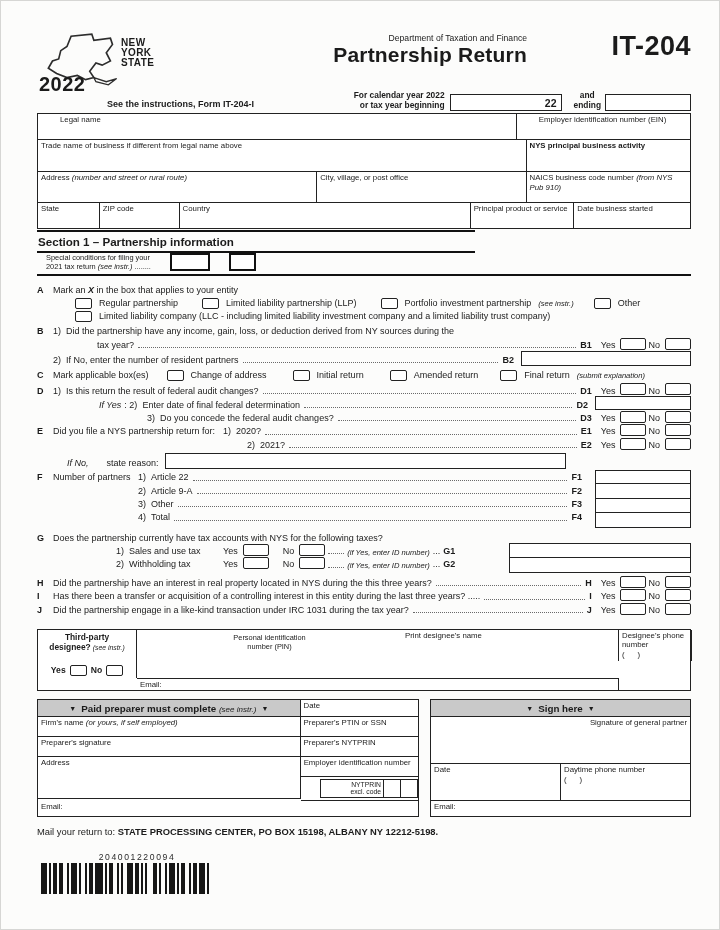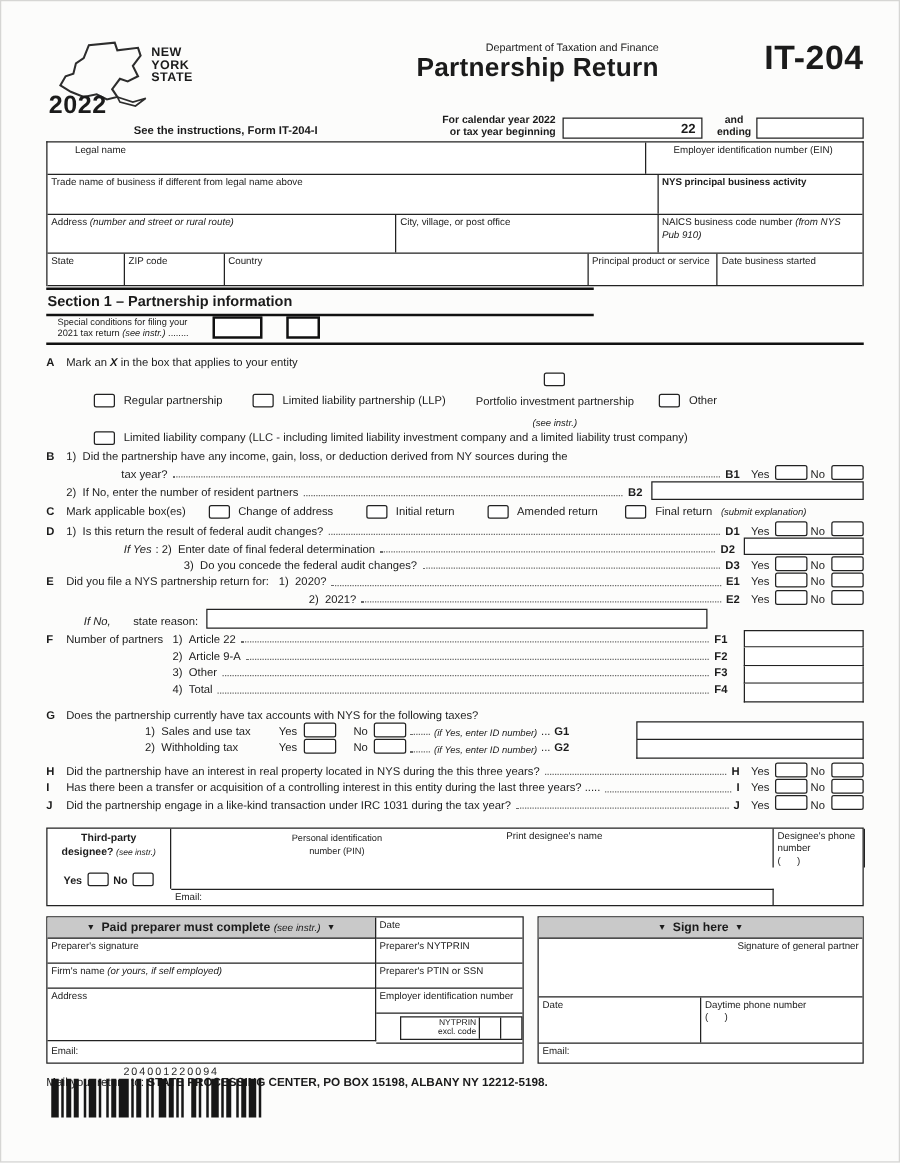--- a/index.html
+++ b/index.html
@@ -197,21 +197,21 @@
       </div>
       <div class="optline">
         <span class="optgrp" style="margin-right:24px;">
           <span class="cb17"></span>
           <span>Regular partnership</span>
         </span>
         <span class="optgrp" style="margin-right:24px;">
           <span class="cb17"></span>
           <span>Limited liability partnership (LLP)</span>
         </span>
-        <span class="optgrp" style="margin-right:20px;flex-direction:column;">
+        <span class="optgrp" style="margin-right:20px;">
           <span class="cb17"></span>
           <span>Portfolio investment partnership</span>
           <span class="inline-note">(see instr.)</span>
         </span>
         <span class="optgrp">
           <span class="cb17"></span>
           <span>Other</span>
         </span>
       </div>
       <div class="optline">
@@ -460,29 +460,29 @@
 
       <div class="prep">
         <div class="pr-row">
           <div class="prep-h pl rb bb">
             <span class="tri">▼</span><span>Paid preparer must complete</span>
             <span class="it" style="font-weight:normal;font-size:8px;">(see instr.)</span><span class="tri">▼</span>
           </div>
           <div class="pcell prr bb"><span>Date</span></div>
         </div>
         <div class="pr-row">
-          <div class="pcell pl rb bb" style="height:20px;"><span>Preparer's signature</span></div>
-          <div class="pcell prr bb"><span>Preparer's NYTPRIN</span></div>
-        </div>
-        <div class="pr-row">
           <div class="pcell pl rb bb" style="height:20px;">
             <span>Firm's name</span>
             <span class="it">(or yours, if self employed)</span>
           </div>
           <div class="pcell prr bb"><span>Preparer's PTIN or SSN</span></div>
+        </div>
+        <div class="pr-row">
+          <div class="pcell pl rb bb" style="height:20px;"><span>Preparer's signature</span></div>
+          <div class="pcell prr bb"><span>Preparer's NYTPRIN</span></div>
         </div>
         <div class="pr-row">
           <div class="pcell pl rb bb" style="height:42px;"><span>Address</span></div>
           <div class="prr bb flexcol">
             <div class="pcell bb" style="height:20px;"><span>Employer identification number</span></div>
             <div class="excl-wrap">
               <div class="excl-box">
                 <div class="excl-lab">
                   <span>NYTPRIN</span><br>
                   <span>excl. code</span>

